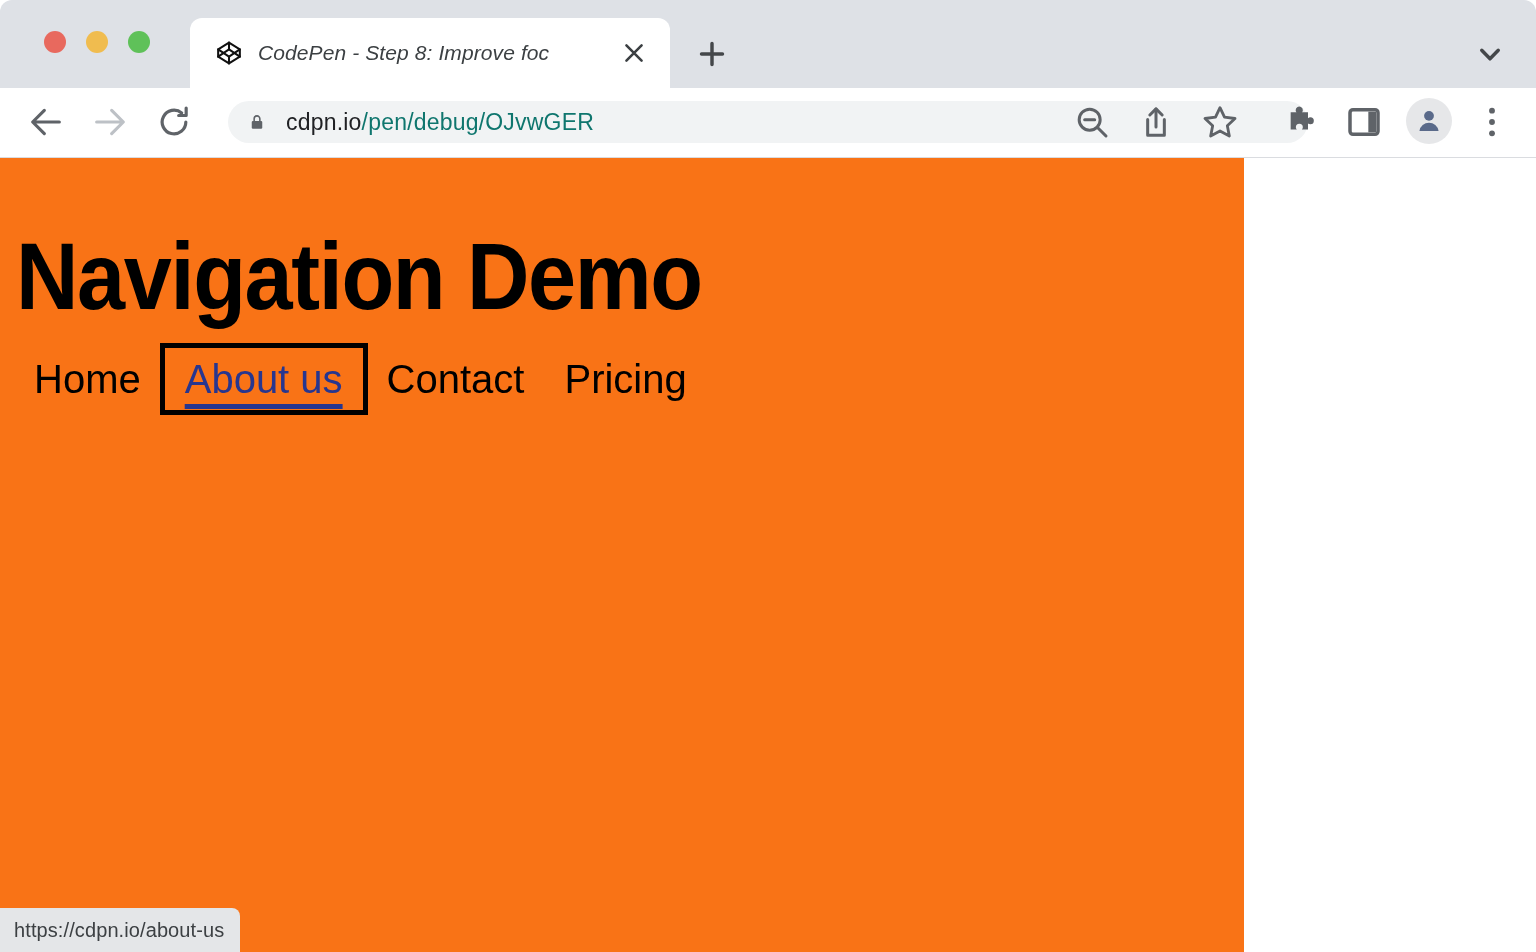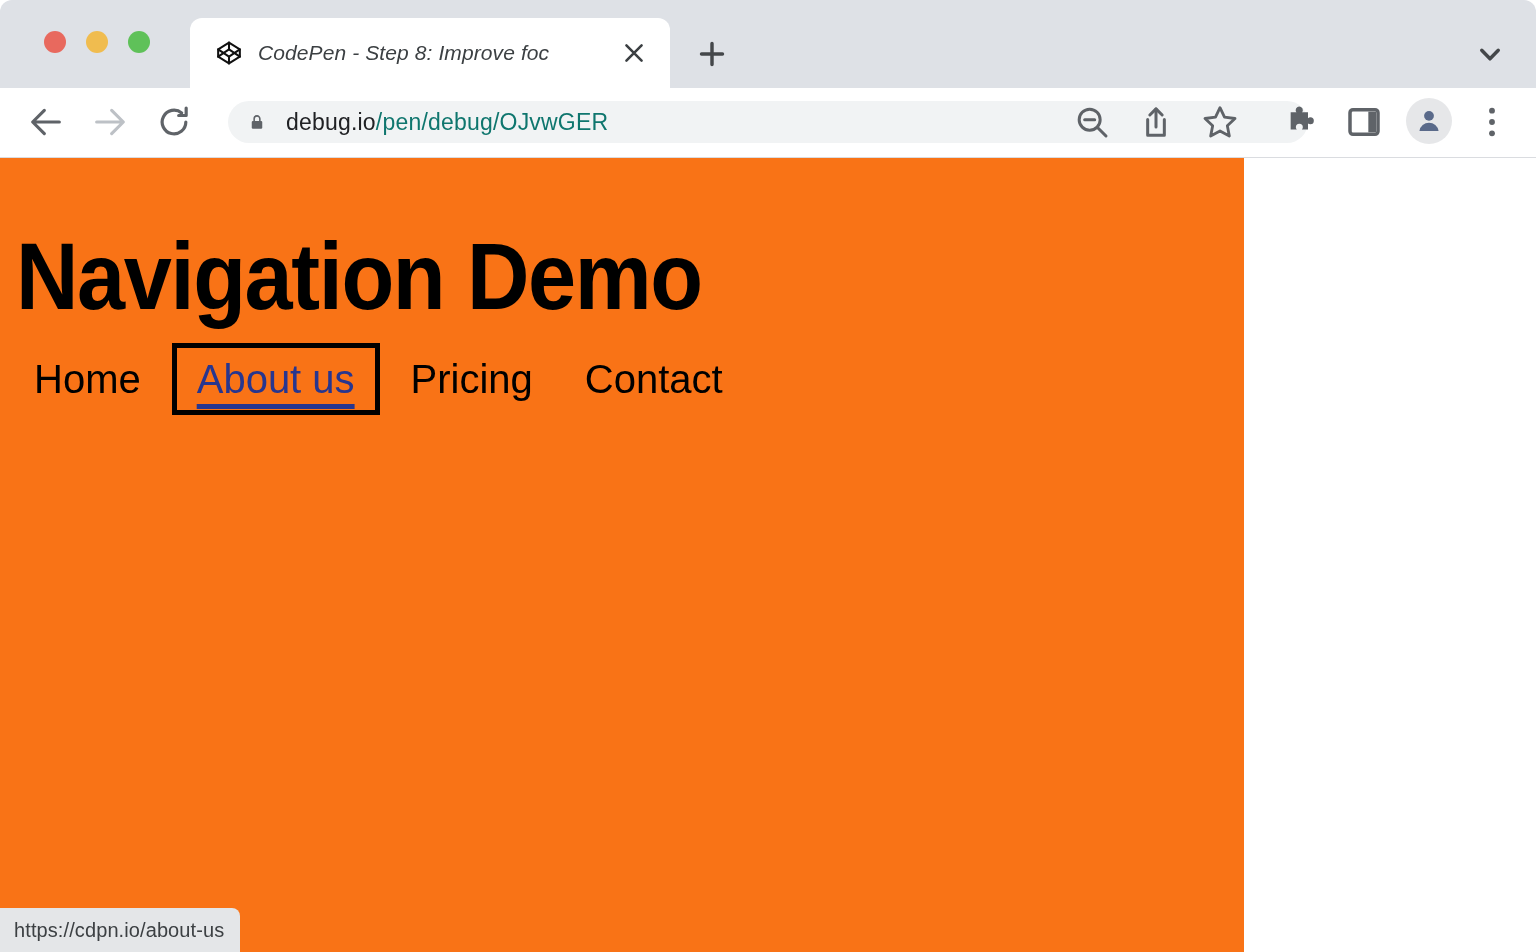--- a/index.html
+++ b/index.html
@@ -222,21 +222,21 @@
     transform-origin: left top;
     white-space: nowrap;
   }
 
   .nav-list {
     position: absolute;
     left: 16px;
     top: 198px;
     display: flex;
     align-items: center;
-    gap: 16px;
+    gap: 4px;
     list-style: none;
     margin: 0;
     padding: 0;
   }
   .nav-item {
     display: block;
   }
   .nav-link {
     display: inline-block;
     font-family: "Liberation Sans", sans-serif;
@@ -330,21 +330,21 @@
       <path d="M19.1 12 A7.1 7.1 0 1 1 16.6 6.6" fill="none" stroke="#5f6368" stroke-width="1.9" stroke-linecap="round"></path>
       <path d="M19.3 3.6 L19.3 8.1 L14.8 8.1" fill="none" stroke="#5f6368" stroke-width="1.9" stroke-linecap="round" stroke-linejoin="round"></path>
     </svg>
 
     <div class="omnibox">
       <svg class="omni-lock" viewBox="0 0 24 24">
         <rect x="5" y="10.5" width="14" height="10.5" rx="1.6" fill="#5f6368"></rect>
         <path d="M8.2 10.5 L8.2 7.6 A3.8 3.8 0 0 1 15.8 7.6 L15.8 10.5" fill="none" stroke="#5f6368" stroke-width="2.1"></path>
       </svg>
       <div class="omni-url">
-        <span class="domain">debug.io</span><span class="path">/pen/debug/OJvwGER</span>
+        <span class="domain">cdpn.io</span><span class="path">/pen/debug/OJvwGER</span>
       </div>
     </div>
 
     <svg class="tb-icon tb-zoomout" viewBox="0 0 24 24">
       <circle cx="10.6" cy="10.6" r="6.3" fill="none" stroke="#5f6368" stroke-width="1.8"></circle>
       <path d="M7.6 10.6 L13.6 10.6" stroke="#5f6368" stroke-width="1.8" stroke-linecap="round"></path>
       <path d="M15.3 15.3 L20.4 20.4" stroke="#5f6368" stroke-width="1.8" stroke-linecap="round"></path>
     </svg>
 
     <svg class="tb-icon tb-share" viewBox="0 0 24 24">
@@ -387,23 +387,23 @@
     <h1 class="page-heading">Navigation Demo</h1>
 
     <ul class="nav-list">
       <li class="nav-item">
         <a href="#" class="nav-link">Home</a>
       </li>
       <li class="nav-item">
         <a href="#" class="nav-link focused">About us</a>
       </li>
       <li class="nav-item">
+        <a href="#" class="nav-link">Contact</a>
+      </li>
+      <li class="nav-item">
         <a href="#" class="nav-link">Pricing</a>
       </li>
-      <li class="nav-item">
-        <a href="#" class="nav-link">Contact</a>
-      </li>
     </ul>
 
     <div class="status-bubble">https://cdpn.io/about-us</div>
   </div>
 
 </div>
 
 </body></html>

